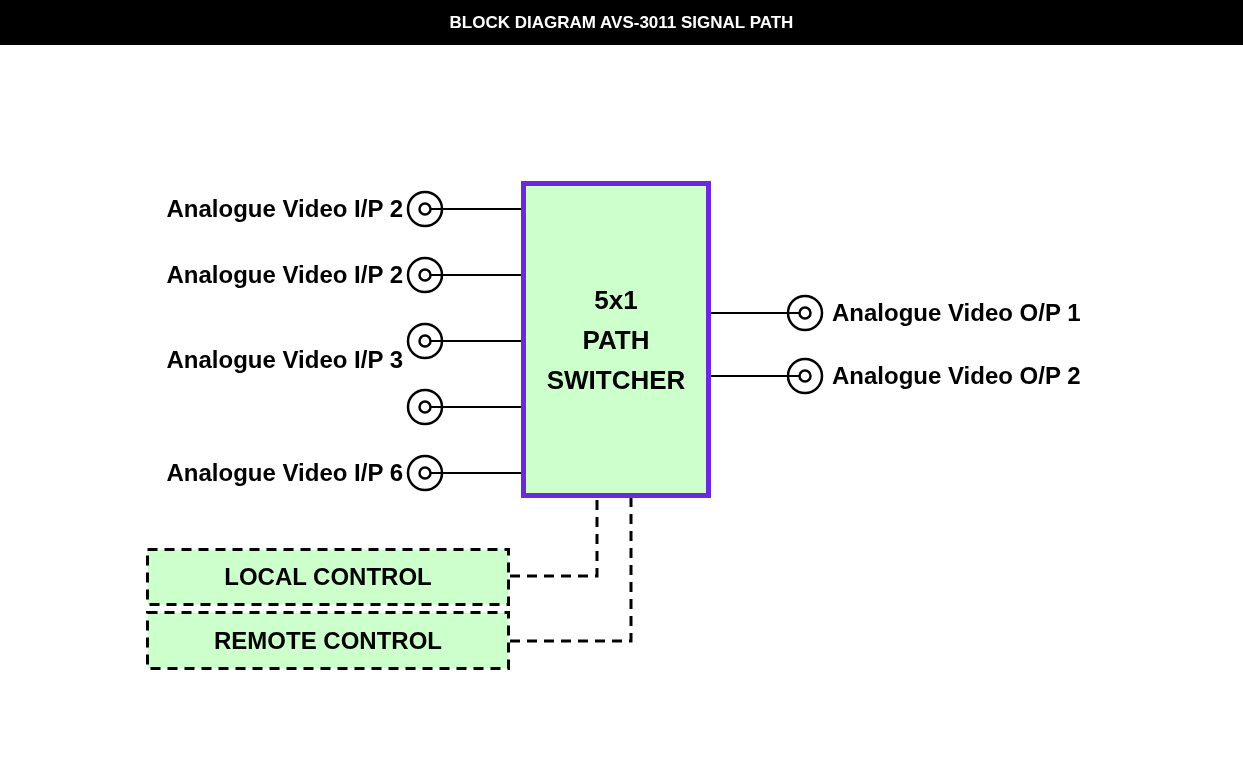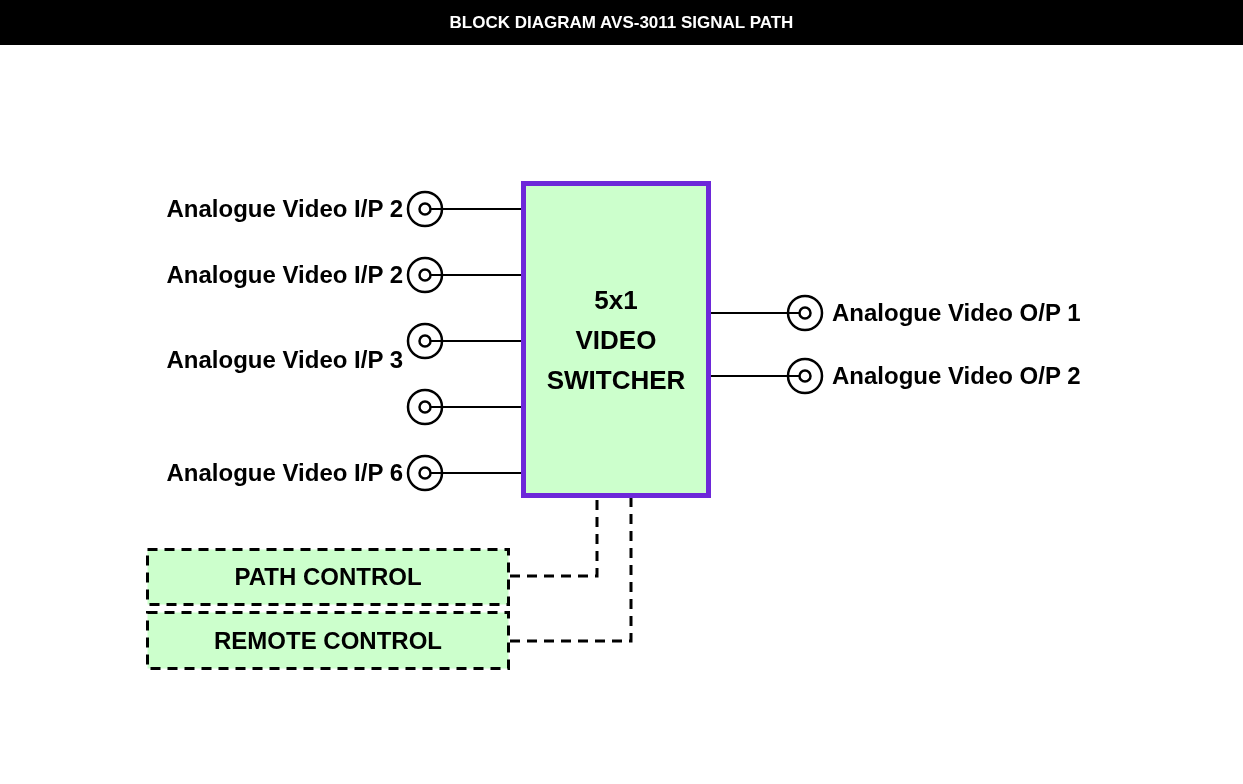--- a/index.html
+++ b/index.html
@@ -142,28 +142,28 @@
 
     <polyline points="510,576 597,576 597,498" fill="none" stroke="#000000" stroke-width="3" stroke-dasharray="10 7"></polyline>
     <polyline points="510,641 631,641 631,498" fill="none" stroke="#000000" stroke-width="3" stroke-dasharray="10 7"></polyline>
 
     <rect x="147.5" y="549.5" width="361" height="55" fill="#ccffcc" stroke="#000000" stroke-width="3" stroke-dasharray="10 7"></rect>
     <rect x="147.5" y="612.5" width="361" height="56" fill="#ccffcc" stroke="#000000" stroke-width="3" stroke-dasharray="10 7"></rect>
   </svg>
 
   <div class="switcher-box">
     <div>5x1</div>
-    <div>VIDEO</div>
+    <div>PATH</div>
     <div>SWITCHER</div>
   </div>
 
   <div class="io-label in-label" style="top:191px;">Analogue Video I/P 2</div>
   <div class="io-label in-label" style="top:257px;">Analogue Video I/P 2</div>
   <div class="io-label in-label" style="top:342px;margin-left:44px;">Analogue Video I/P 3</div>
   <div class="io-label in-label" style="top:455px;">Analogue Video I/P 6</div>
 
   <div class="io-label out-label" style="top:295px;">Analogue Video O/P 1</div>
   <div class="io-label out-label" style="top:358px;">Analogue Video O/P 2</div>
 
-  <div class="ctrl-label" style="top:548px; height:58px;">PATH CONTROL</div>
+  <div class="ctrl-label" style="top:548px; height:58px;">LOCAL CONTROL</div>
   <div class="ctrl-label" style="top:611px; height:59px;">REMOTE CONTROL</div>
 
 </div>
 
 </body></html>

